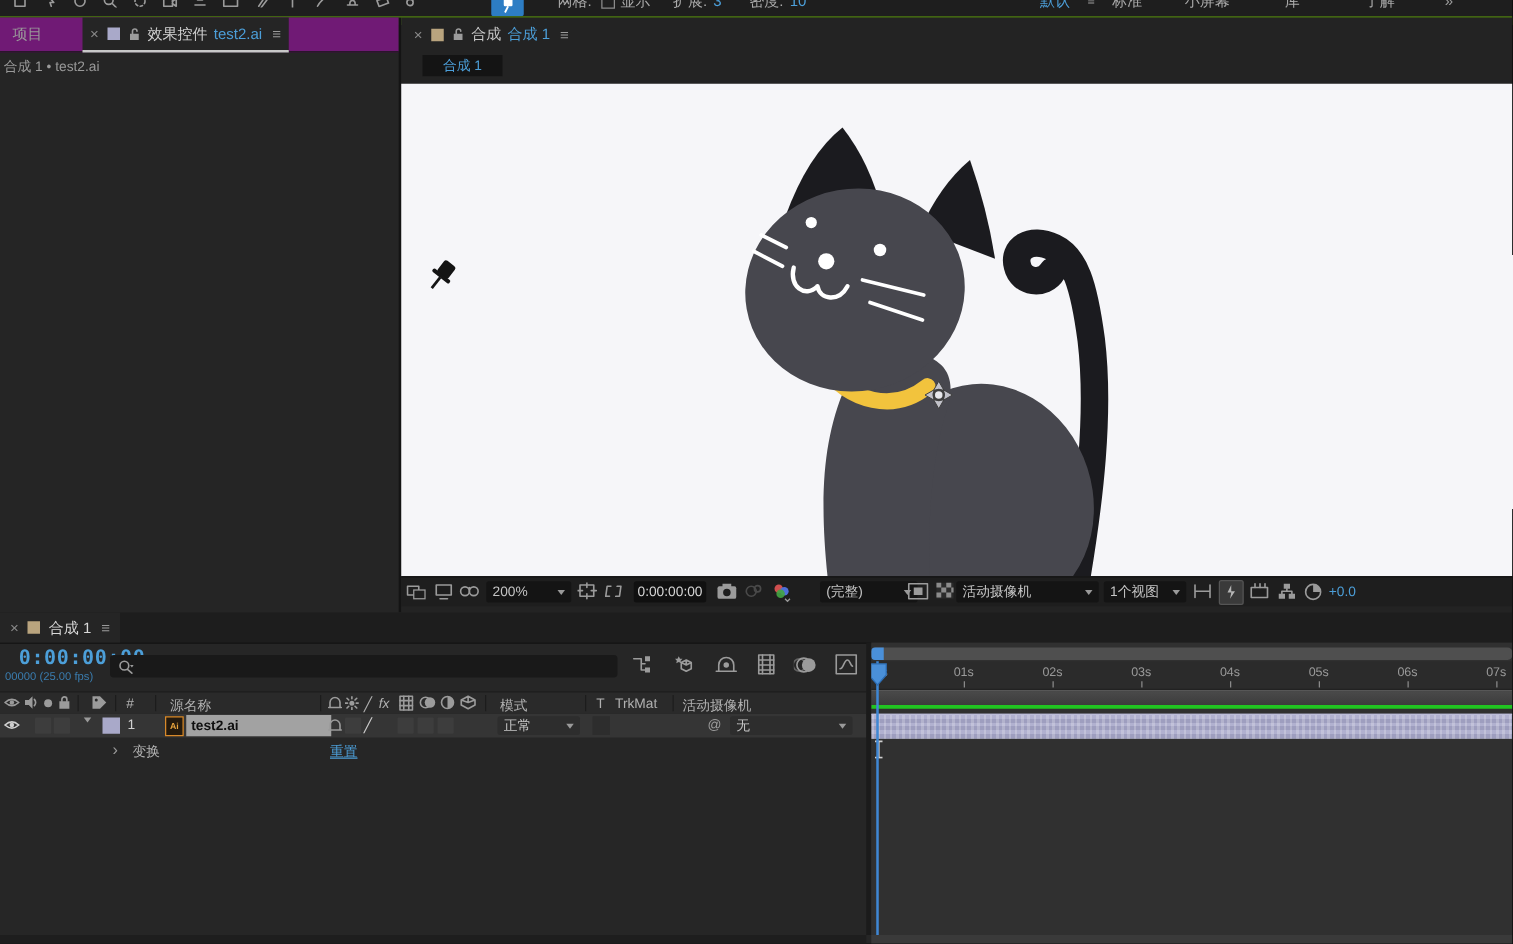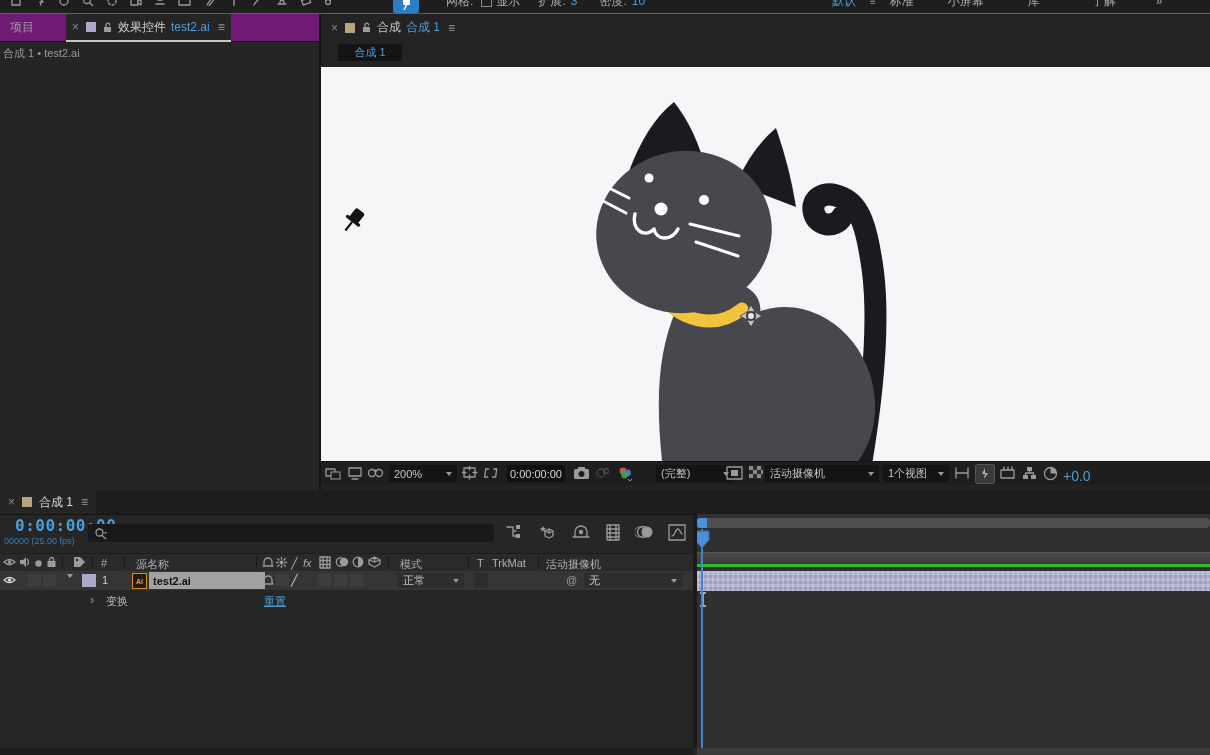--- a/index.html
+++ b/index.html
@@ -274,21 +274,21 @@
       <span class="abs" style="left:701px;top:4px;"><svg width="15" height="14">
             <rect x="5" y="1" width="5" height="4" fill="#9b9b9b"></rect>
             <rect x="1" y="9" width="5" height="4" fill="#9b9b9b"></rect>
             <rect x="9" y="9" width="5" height="4" fill="#9b9b9b"></rect>
             <path d="M7.5,5 V7 M3.5,9 V7 H11.5 V9" class="g"></path>
           </svg></span>
       <span class="abs" style="left:722px;top:4px;"><svg width="15" height="15">
             <circle cx="7.5" cy="7.5" r="6" class="g"></circle>
             <path d="M7.5,1.5 A6,6 0 0 1 13.5,7.5 L7.5,7.5 Z" fill="#9b9b9b"></path>
           </svg></span>
-      <span class="abs blue" style="left:742px;top:6px;font-size:14px;">+0.0</span>
+      <span class="abs blue" style="left:742px;top:6px;font-size:11px;">+0.0</span>
     </div>
   </div>
 
   <div class="abs" style="left:0;top:490px;width:1210px;height:265px;background:#262626;">
 
     <div class="abs" style="left:0;top:0;width:1210px;height:24px;background:#1d1d1d;border-bottom:1px solid #141414;">
       <div class="abs flexv" style="left:0;top:0;height:24px;padding:0 8px;background:#252525;font-size:12px;">
         <span style="color:#8a8a8a;margin-right:7px;">×</span>
         <span style="width:10px;height:10px;background:#b9a47e;margin-right:7px;"></span>
         <span style="color:#d8d8d8;margin-right:8px;">合成 1</span>
@@ -438,20 +438,37 @@
     </div>
 
     <div class="abs" style="left:693px;top:24px;width:4px;height:234px;background:#1b1b1b;"></div>
 
     <div class="abs" style="left:697px;top:24px;width:513px;height:234px;background:#303030;overflow:hidden;">
 
       <div class="abs" style="left:0;top:4px;width:513px;height:10px;background:#4f4f4f;border-radius:4px;">
         <div class="abs" style="left:0;top:0;width:10px;height:10px;background:#4a90d9;border-radius:3px 0 0 3px;"></div>
       </div>
 
+      <div class="abs" style="left:0;top:15px;width:513px;height:22px;background:#2b2b2b;border-bottom:1px solid #222;">
+        <span class="tick" style="left:8px;">0s</span>
+        <span class="tick" style="left:74px;">01s</span>
+        <span class="tick" style="left:145px;">02s</span>
+        <span class="tick" style="left:216px;">03s</span>
+        <span class="tick" style="left:287px;">04s</span>
+        <span class="tick" style="left:358px;">05s</span>
+        <span class="tick" style="left:429px;">06s</span>
+        <span class="tick" style="left:500px;">07s</span>
+        <span class="tickmark" style="left:74px;"></span>
+          <span class="tickmark" style="left:145px;"></span>
+        <span class="tickmark" style="left:216px;"></span>
+          <span class="tickmark" style="left:287px;"></span>
+        <span class="tickmark" style="left:358px;"></span>
+          <span class="tickmark" style="left:429px;"></span>
+        <span class="tickmark" style="left:500px;"></span>
+      </div>
 
       <div class="abs" style="left:0;top:38px;width:513px;height:11px;background:linear-gradient(#4a4a4a,#3c3c3c);border-top:1px solid #575757;"></div>
 
       <div class="abs" style="left:0;top:50px;width:513px;height:3px;background:#21c421;"></div>
 
       <div class="abs" style="left:0;top:57px;width:513px;height:19px;background:#a6a6c9;border-top:1px solid #bcbcd8;
                   background-image:repeating-linear-gradient(90deg,rgba(255,255,255,.22) 0 2px,rgba(0,0,0,0) 2px 5px),repeating-linear-gradient(180deg,rgba(255,255,255,.12) 0 3px,rgba(0,0,0,.05) 3px 6px);"></div>
 
       <span class="abs" style="left:2px;top:78px;">
         <svg width="8" height="15">

